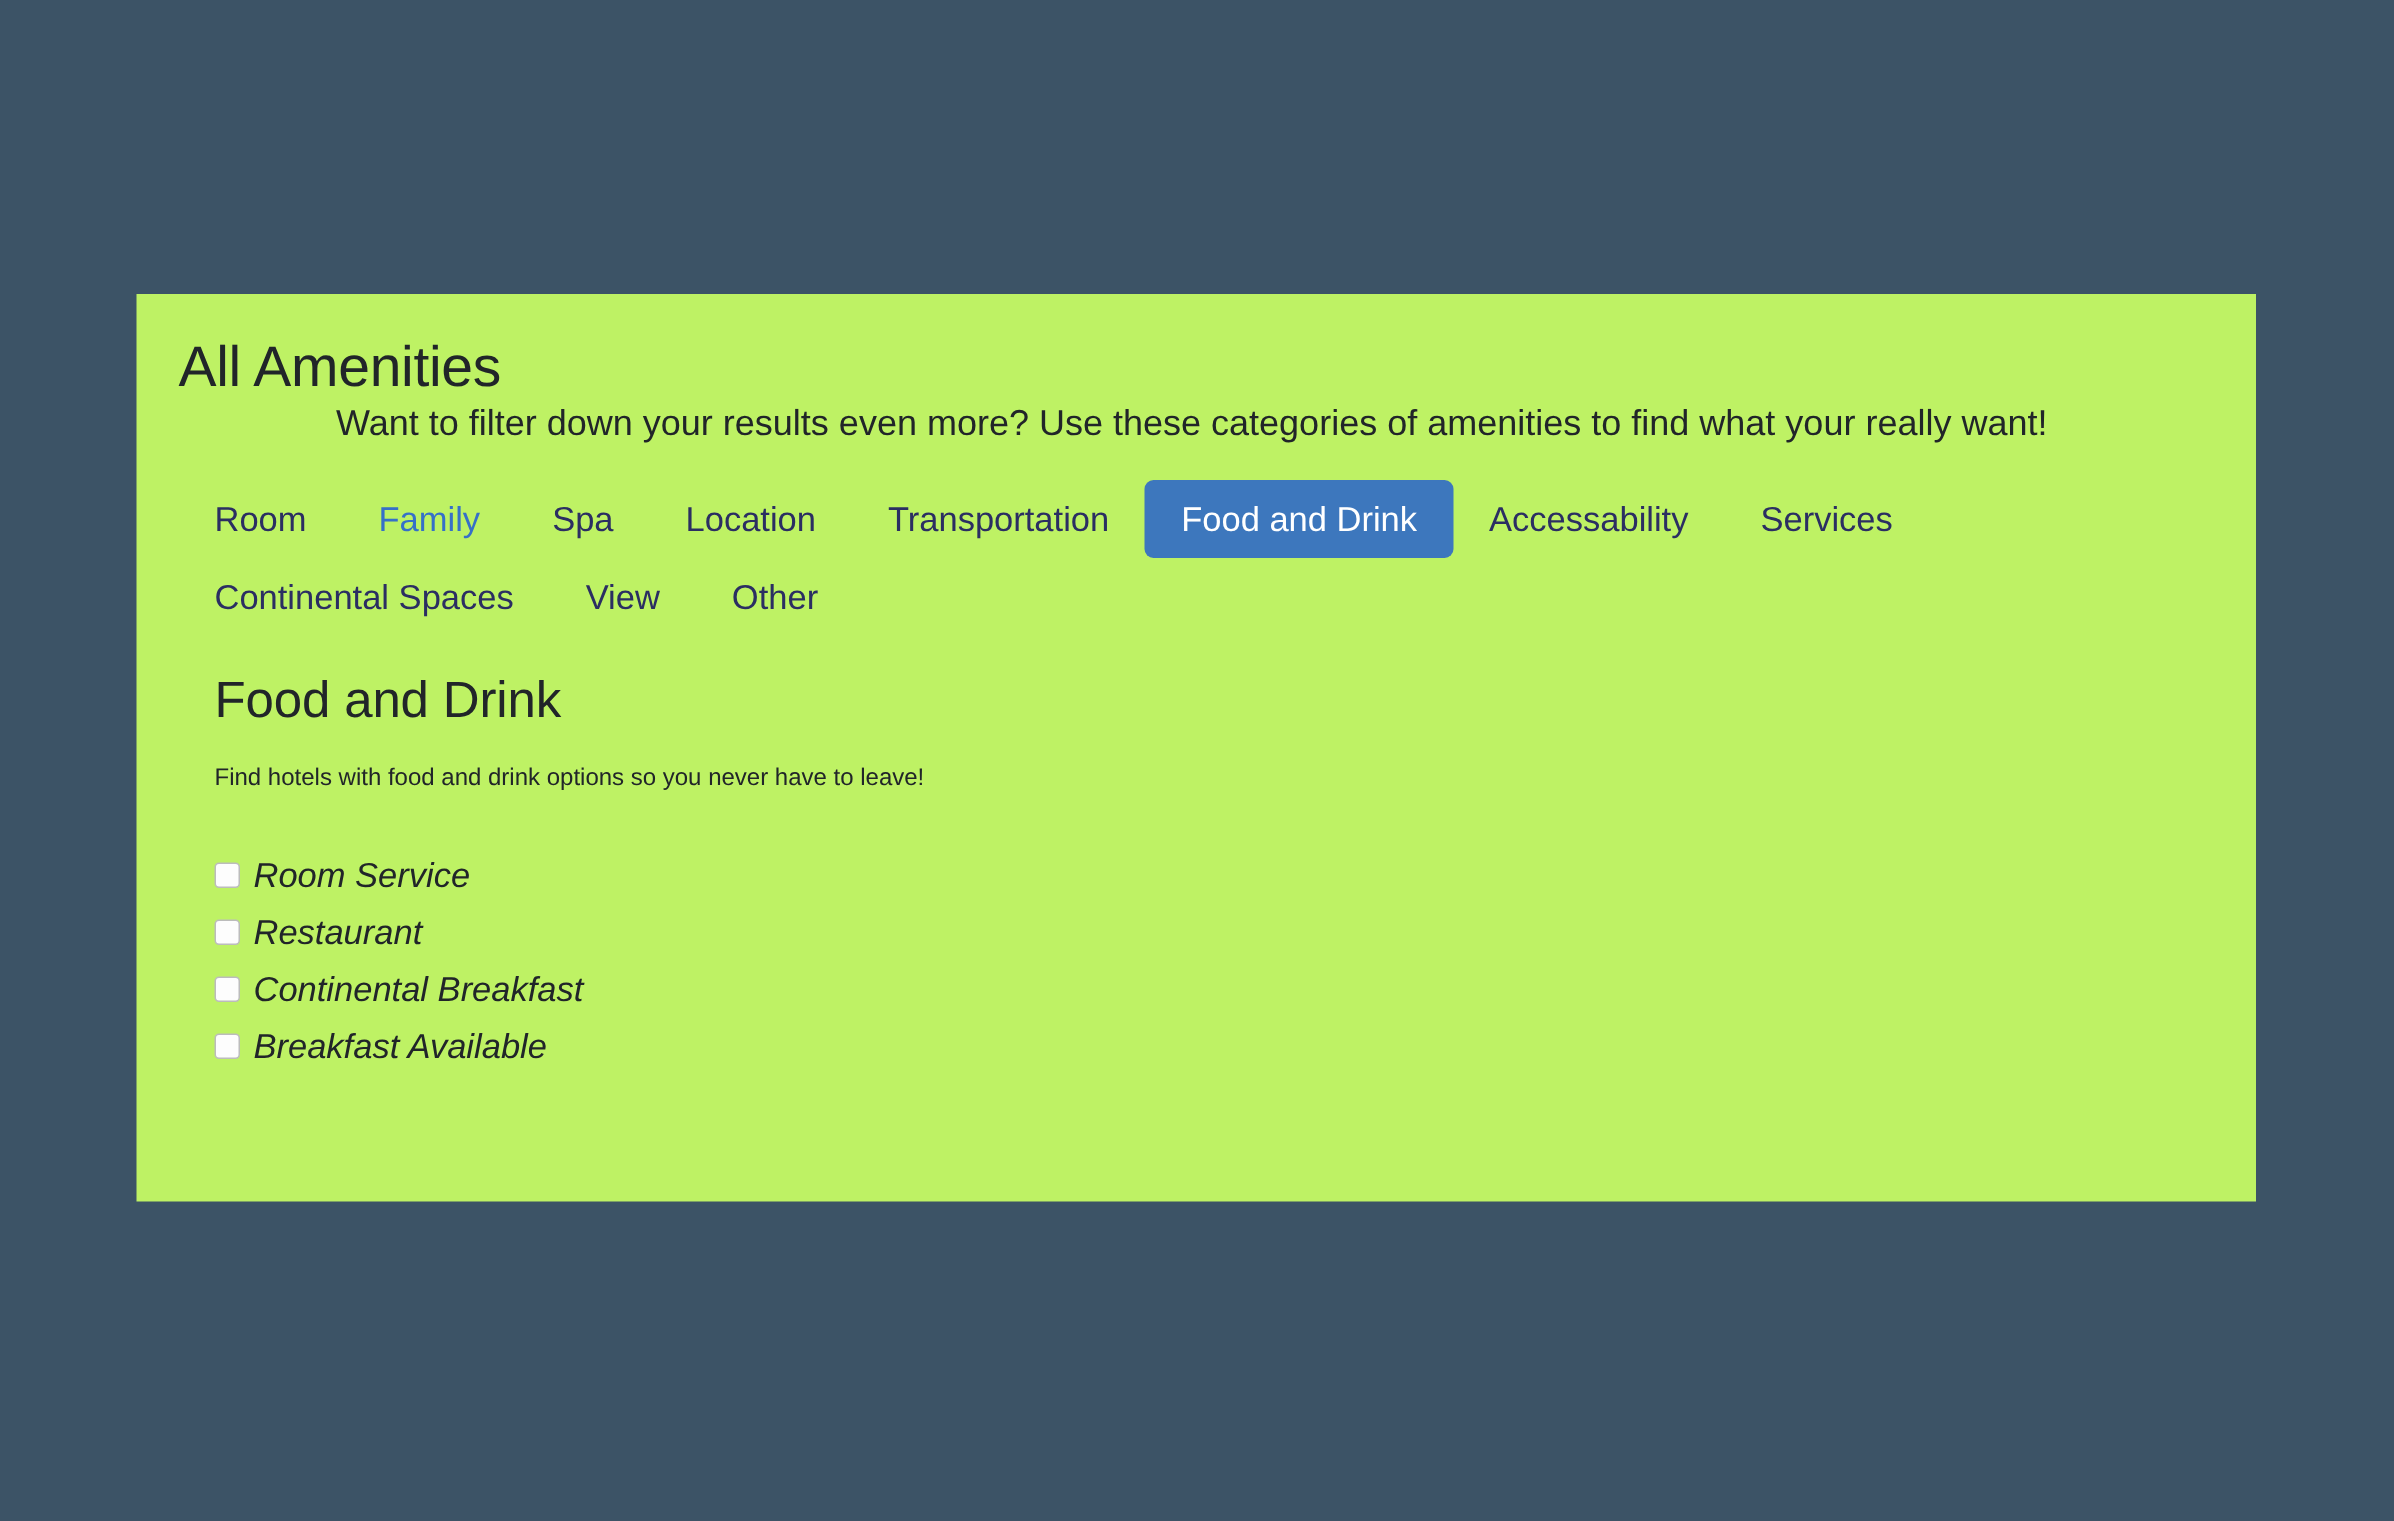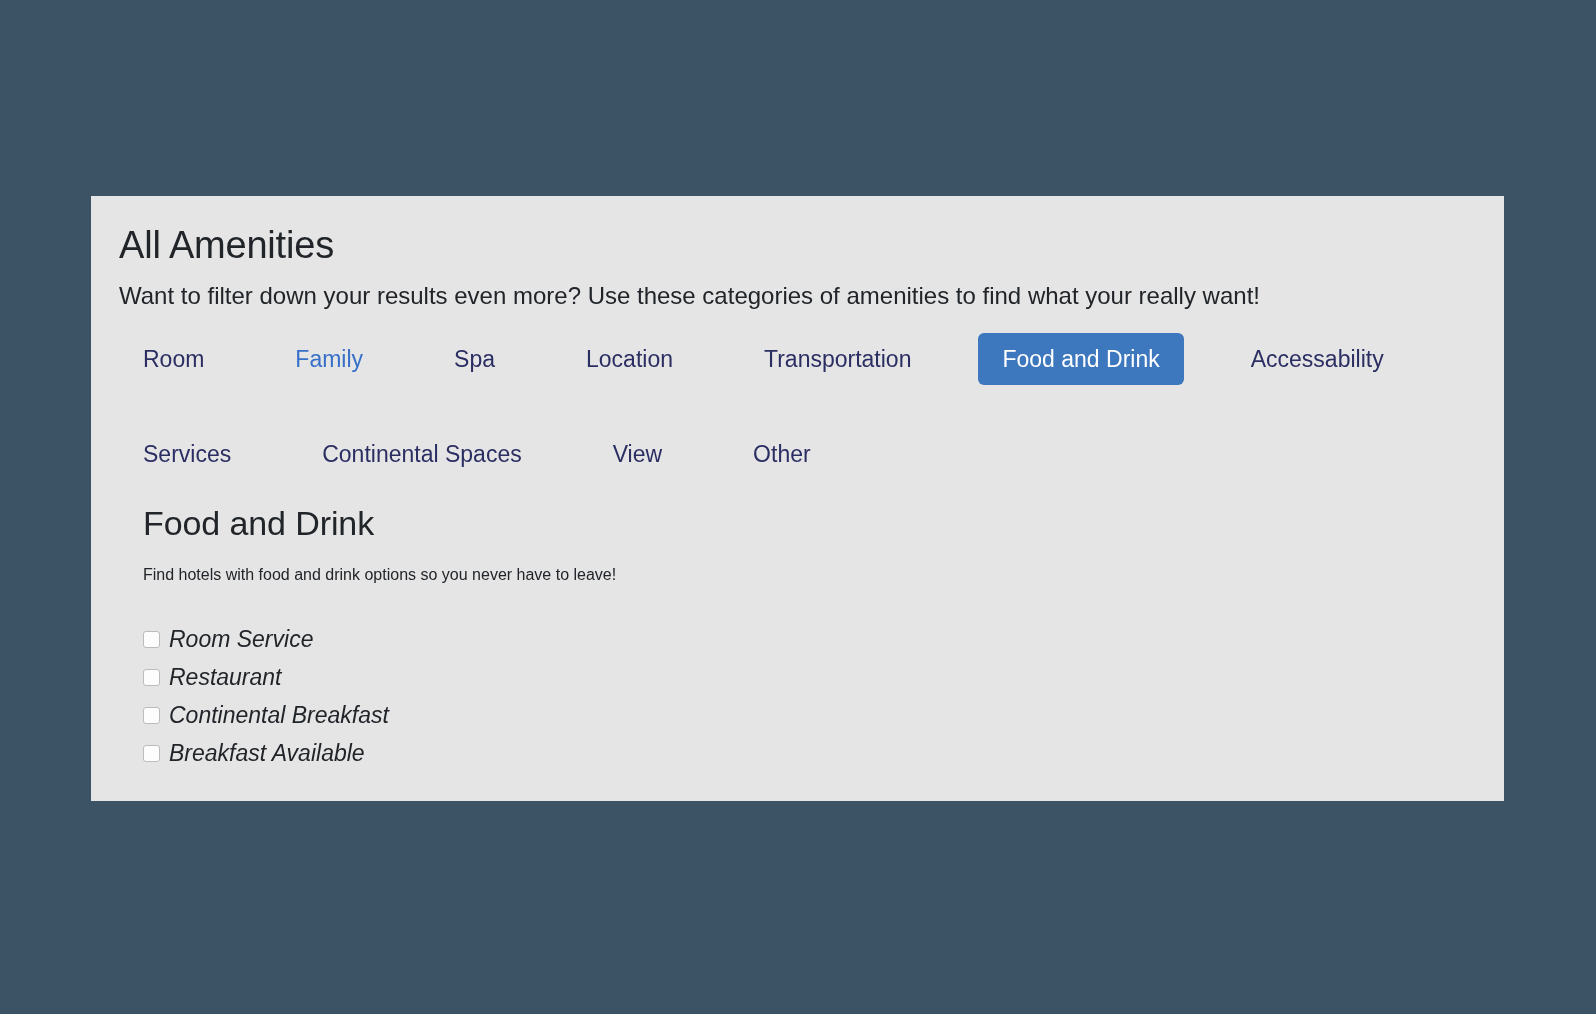--- a/index.html
+++ b/index.html
@@ -22,51 +22,51 @@
     height: 1014px;
   }
 
   
   .amenities-card {
     position: absolute;
     left: 91px;
     top: 196px;
     width: 1413px;
     height: 605px;
-    background: #e5e5e5;
+    background: #bef264;
     padding: 26px 34px 0 28px;
   }
 
   
   .card-title {
     margin: 0;
     padding: 0 0 0 0;
     font-size: 38px;
     line-height: 46px;
     font-weight: 400;
     color: #212529;
     letter-spacing: -0.2px;
   }
 
   .card-subtitle {
-    margin: 13px 0 0 0;
+    margin: 0 0 0 0;
     font-size: 24px;
     line-height: 30px;
     font-weight: 400;
     color: #212529;
+    text-align: center;
   }
 
   
   .tab-bar {
     margin-top: 22px;
     display: flex;
     flex-wrap: wrap;
     align-items: flex-end;
     max-width: 1330px;
-    gap: 43px;
   }
 
   .tab-item {
     font-size: 23px;
     line-height: 28px;
     color: #2b2e62;
     padding: 12px 24px;
     margin: 0 0 0 0;
     border-radius: 6px;
     text-decoration: none;

